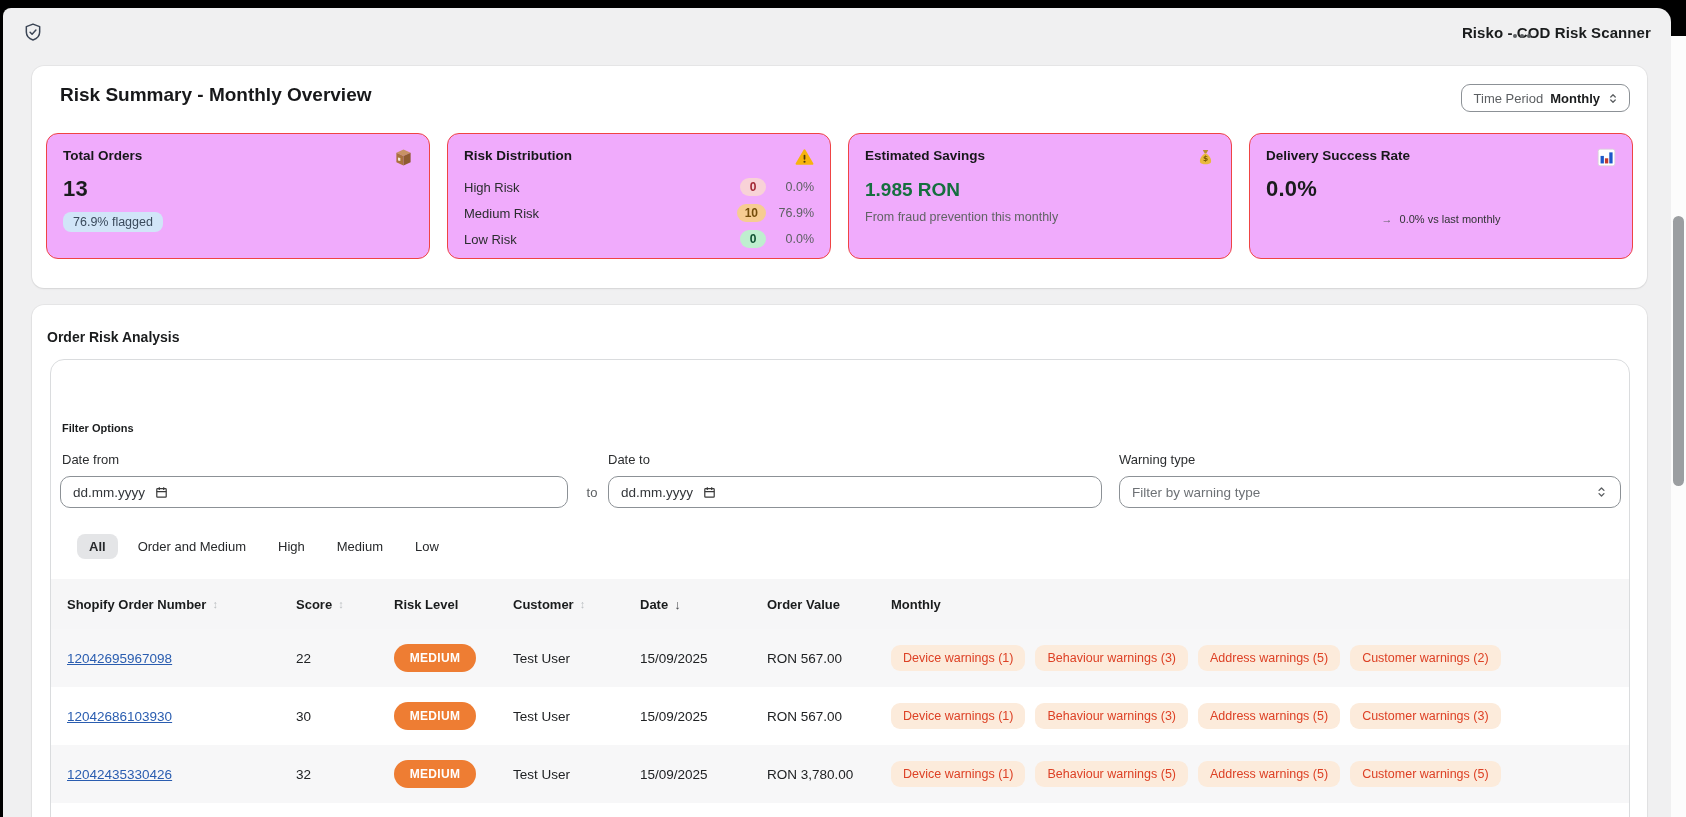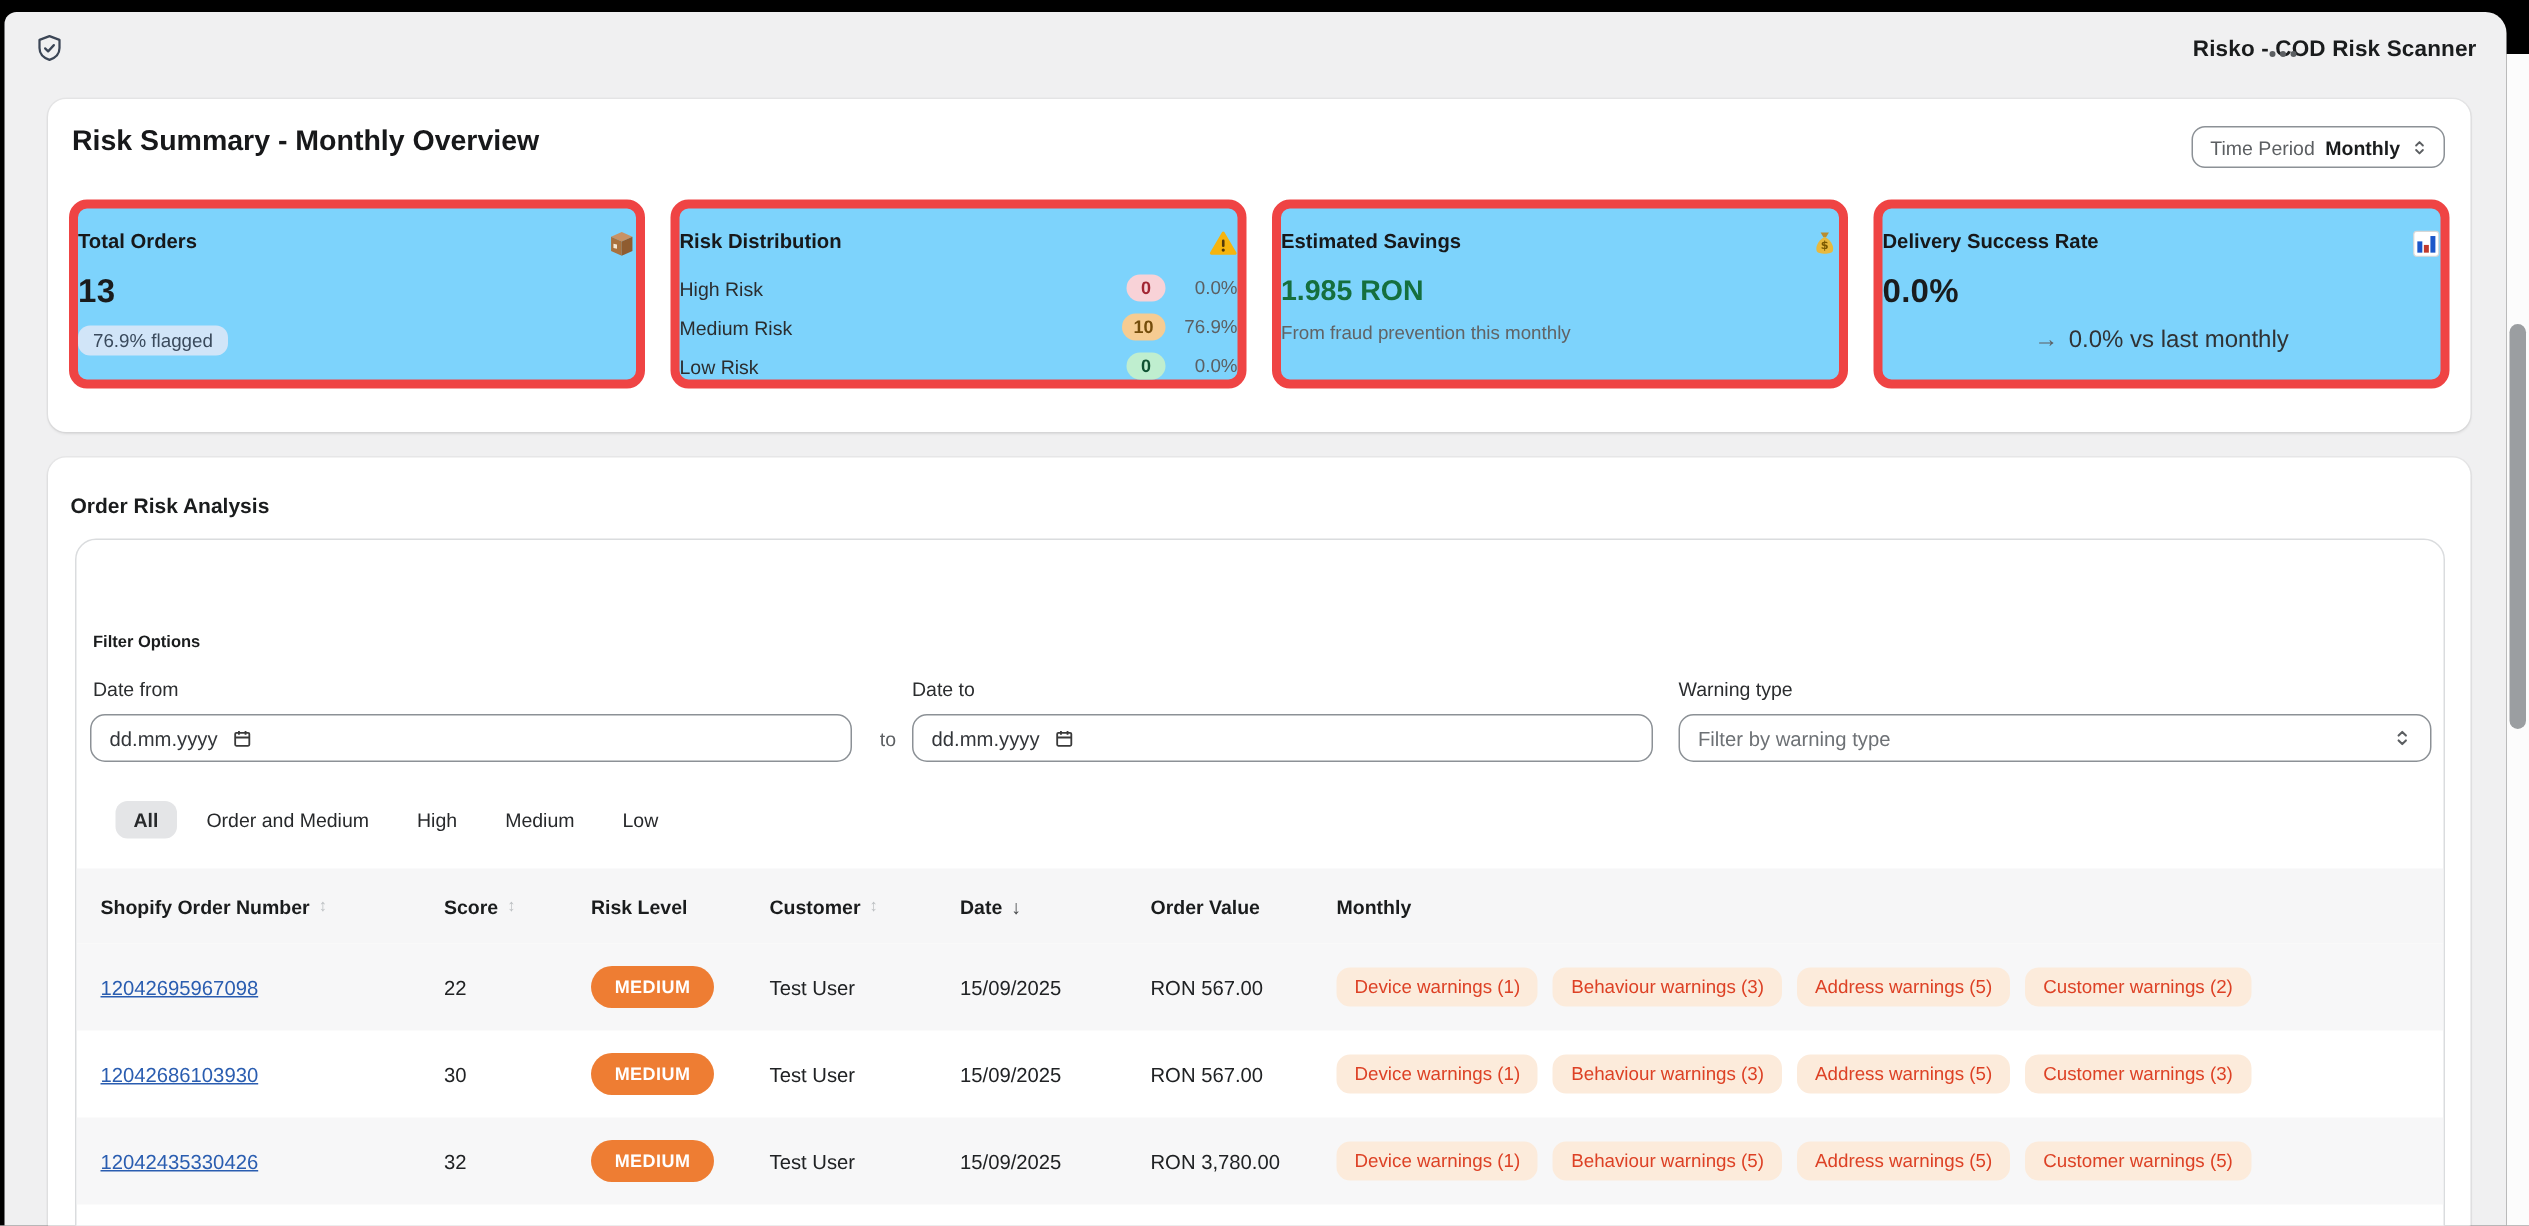--- a/index.html
+++ b/index.html
@@ -18,44 +18,44 @@
   .app-title { font-size:15px; font-weight:bold; margin-left:7px; letter-spacing:.1px; }
   .more-btn { position:absolute; left:1506px; top:22px; display:flex; gap:3px; cursor:pointer; padding:4px; }
   .more-btn i { width:4px; height:4px; border-radius:50%; background:#5c5f62; display:block; }
 
   
   .card { position:absolute; left:29px; width:1615px; background:#fff; border-radius:12px;
           box-shadow:0 1px 2px rgba(0,0,0,.08), 0 0 0 1px rgba(0,0,0,.04); }
   .card-summary { top:58px; height:222px; }
   .card-analysis { top:297px; bottom:-20px; }
 
-  .summary-heading { position:absolute; left:16px; top:18px; font-size:19px; font-weight:bold; color:#17181a; }
+  .summary-heading { position:absolute; left:28px; top:18px; font-size:19px; font-weight:bold; color:#17181a; }
   .time-period { position:absolute; right:17px; top:18px; height:28px; display:flex; align-items:center; gap:7px;
                  border:1px solid #8c9196; border-radius:9px; padding:0 10px 0 12px; background:#fff; cursor:pointer; }
   .time-period .tp-label { font-size:13px; color:#5c5f62; }
   .time-period .tp-value { font-size:13px; color:#1a1c1d; font-weight:600; }
 
   .metrics { position:absolute; left:14px; right:14px; top:67px; height:126px; display:flex; gap:17px; }
-  .metric { flex:1; border:6px solid #ef4444; border-radius:12px; padding:14px 0; background:#7dd3fc; position:relative; }
+  .metric { flex:1; border:1px solid #ef4444; border-radius:12px; padding:14px 16px; background:#f0abfc; position:relative; }
   .metric-head { display:flex; justify-content:space-between; align-items:flex-start; }
   .metric-label { font-size:13.5px; font-weight:600; color:#17181a; }
   .metric-value { font-size:22px; font-weight:bold; margin-top:9px; letter-spacing:.2px; }
   .flagged-badge { display:inline-block; margin-top:10px; font-size:12.5px; padding:3px 10px; border-radius:8px;
                    background:var(--flagged-badge-bg); color:var(--flagged-badge-text); }
   .risk-rows { margin-top:7px; }
   .risk-row { display:flex; align-items:center; height:26px; font-size:13px; color:#2b2d2f; }
   .risk-row .rr-label { flex:1; }
   .rr-count { min-width:26px; text-align:center; font-size:12px; font-weight:600; padding:2px 8px; border-radius:10px; }
   .tone-high { background:var(--high-badge-bg); color:var(--high-badge-text); }
   .tone-medium { background:var(--medium-badge-bg); color:var(--medium-badge-text); }
   .tone-low { background:var(--low-badge-bg); color:var(--low-badge-text); }
   .rr-percent { width:48px; text-align:right; font-size:12.5px; color:#5c5f62; }
   .savings-value { font-size:19px; font-weight:bold; color:var(--savings-green); margin-top:12px; }
   .savings-sub { font-size:12.5px; color:#616365; margin-top:9px; }
-  .trend-line { margin-top:11px; text-align:center; font-size:16px; color:#303234; }
+  .trend-line { margin-top:11px; text-align:center; font-size:11px; color:#303234; }
   .trend-arrow { color:#5c5f62; margin-right:7px; }
 
   
   .analysis-heading { position:absolute; left:15px; top:24px; font-size:14px; font-weight:bold; }
   .filter-panel { position:absolute; left:18px; right:17px; top:54px; bottom:-20px;
                   border:1px solid #dadcde; border-radius:14px; overflow:hidden; background:#fff; }
 
   .search-input { position:absolute; left:10px; right:10px; top:15px; height:31px; border:1px solid #8c9196;
                   border-radius:10px; padding:0 12px; font-size:13.5px; font-family:"Liberation Sans",sans-serif;
                   color:#1a1c1d; outline:none; background:#fff; }

